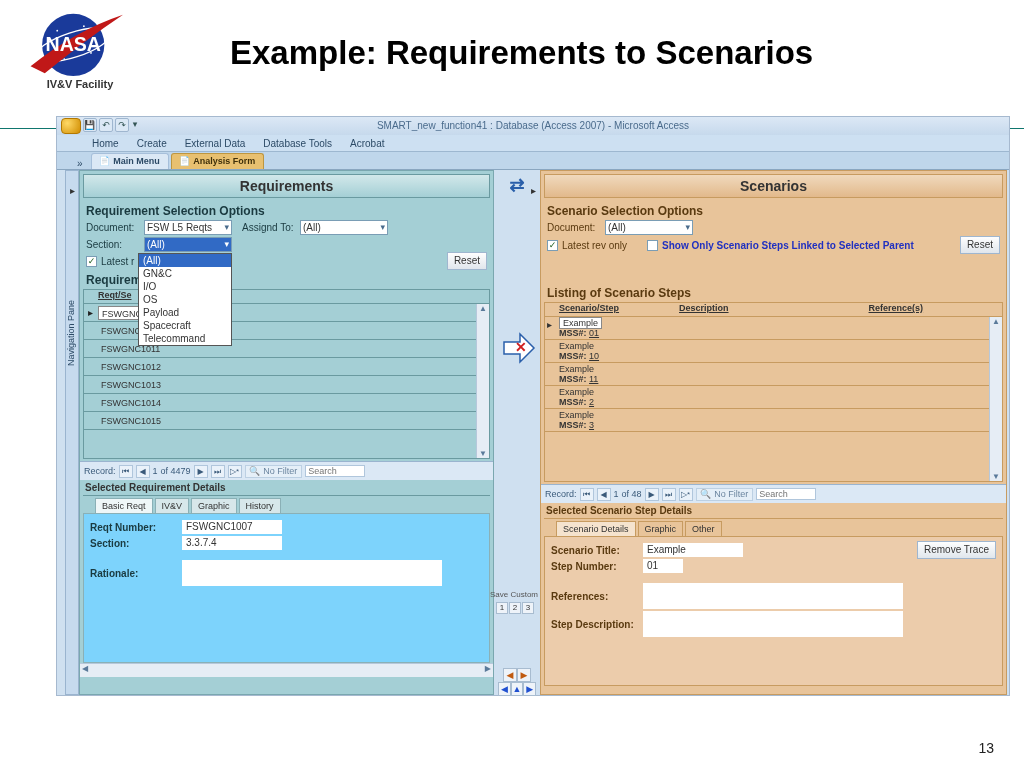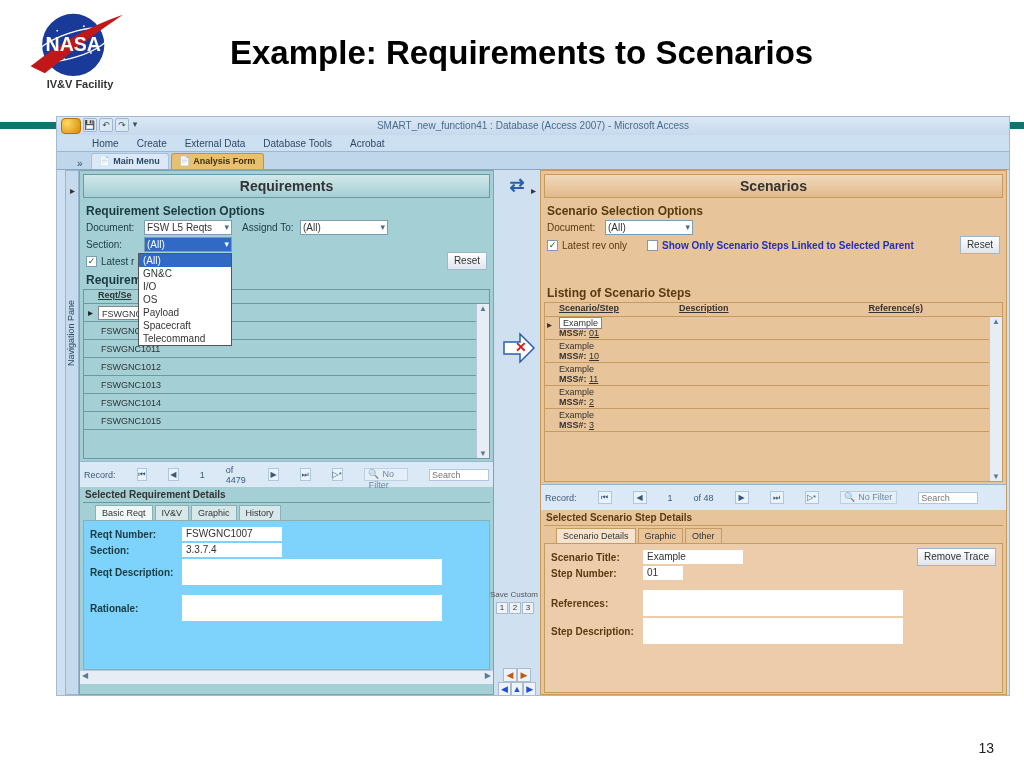--- a/index.html
+++ b/index.html
@@ -1,19 +1,19 @@
 <!DOCTYPE html>
 <html><head>
 <meta charset="utf-8">
 <style>
 * { box-sizing: border-box; margin: 0; padding: 0; font-family: "Segoe UI", Tahoma, Arial, sans-serif; }
 body { background: #fff; width: 1024px; height: 768px; position: relative; overflow: hidden; }
 
 
-.slide-header { position: relative; height: 129px; border-bottom: 7px solid #0f766e; }
+.slide-header { position: relative; height: 129px; border-bottom: 1px solid #0f766e; }
 .nasa-wrap { position: absolute; left: 20px; top: 4px; width: 120px; text-align: center; }
 .nasa-logo { width: 110px; height: 80px; position: relative; }
 .nasa-logo svg { width: 100%; height: 100%; }
 .facility { font-size: 11px; font-weight: bold; color: #333; margin-top: -6px; }
 .slide-title { position: absolute; left: 230px; top: 34px; font-size: 33px; font-weight: bold; color: #000; }
 .page-num { position: absolute; right: 30px; bottom: 12px; font-size: 14px; color: #222; }
 
 
 .shot { position: absolute; left: 56px; top: 116px; width: 954px; height: 580px; background: #cfe0f0; border: 1px solid #a6b9cf; font-size: 10px; color: #333; }
 .shot-inner { position: relative; width: 100%; height: 100%; }
@@ -71,21 +71,21 @@
 .list-row.nobox .cell { background:transparent; border:none; }
 .list-wrap.scn .list-row { flex-direction:column; align-items:flex-start; height:auto; padding:1px 4px 1px 14px; border-bottom:1px solid #c79b60;}
 .list-wrap.scn .line1 { font-size:9px; }
 .list-wrap.scn .line2 { font-size:9px; }
 .list-wrap.scn .line2 b { font-weight:bold; }
 .list-wrap.scn .line2 .v { text-decoration:underline; }
 .scroll-r { position:absolute; right:0; top:0; width:13px; height:100%; background:#e6edf5; border-left:1px solid #b6c8db; }
 .scroll-r::before { content:"▲"; position:absolute; top:0; left:2px; font-size:8px; color:#5a7a9a; }
 .scroll-r::after { content:"▼"; position:absolute; bottom:0; left:2px; font-size:8px; color:#5a7a9a; }
 
-.rec-nav { height:26px; background:#dbe8f5; border-top:1px solid #9ab4cf; display:flex; align-items:center; gap:21px; padding:0 4px; font-size:9px; color:#3a5a7a; }
+.rec-nav { height:19px; background:#dbe8f5; border-top:1px solid #9ab4cf; display:flex; align-items:center; gap:3px; padding:0 4px; font-size:9px; color:#3a5a7a; }
 .rec-nav .navbtn { width:14px; height:13px; background:#eaf2fa; border:1px solid #b0c6dc; text-align:center; line-height:11px; font-size:8px; }
 .rec-nav .filterbtn { background:#eaf2fa; border:1px solid #b0c6dc; padding:0 4px; height:13px; line-height:11px; opacity:.7;}
 .rec-nav input { width:60px; height:12px; font-size:9px; border:1px solid #b0c6dc; padding:0 2px; }
 
 .details { margin:0 3px; }
 .details-head { font-size:10px; font-weight:bold; padding:2px; border-bottom:1px solid #6a9aa0; }
 .details-tabs { display:flex; gap:2px; margin:2px 0 0 12px; }
 .dtab { background:#d7e7ea; border:1px solid #8ab0b6; border-bottom:none; padding:1px 6px; font-size:9px; height:15px; line-height:13px; }
 .dtab.active { background:#eff7f8; }
 .details-body { border:1px solid #8ab0b6; background:#7dd3fc; padding:4px 6px; min-height:150px; position:relative;}
@@ -267,24 +267,20 @@
             </div>
             <div class="details-body">
               <div class="drow">
                   <span class="dl">Reqt Number:</span>
                   <span class="dv">FSWGNC1007</span>
                 </div>
               <div class="drow">
                   <span class="dl">Section:</span>
                   <span class="dv">3.3.7.4</span>
                 </div>
-              <div class="drow">
-                  <span class="dl">Reqt Description:</span>
-                  <span class="dvta"></span>
-                </div>
               <div class="drow" style="margin-top:10px;">
                   <span class="dl">Rationale:</span>
                   <span class="dvta"></span>
                 </div>
             </div>
           </div>
           <div class="hscroll">
               <span>◀</span>
               <span>▶</span>
             </div>

